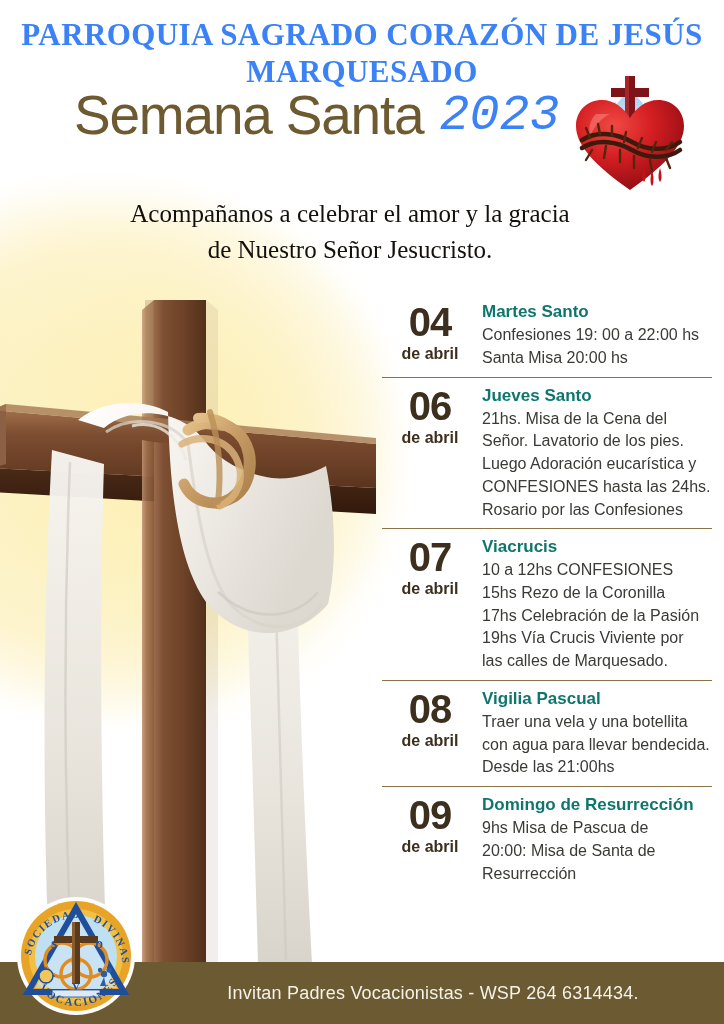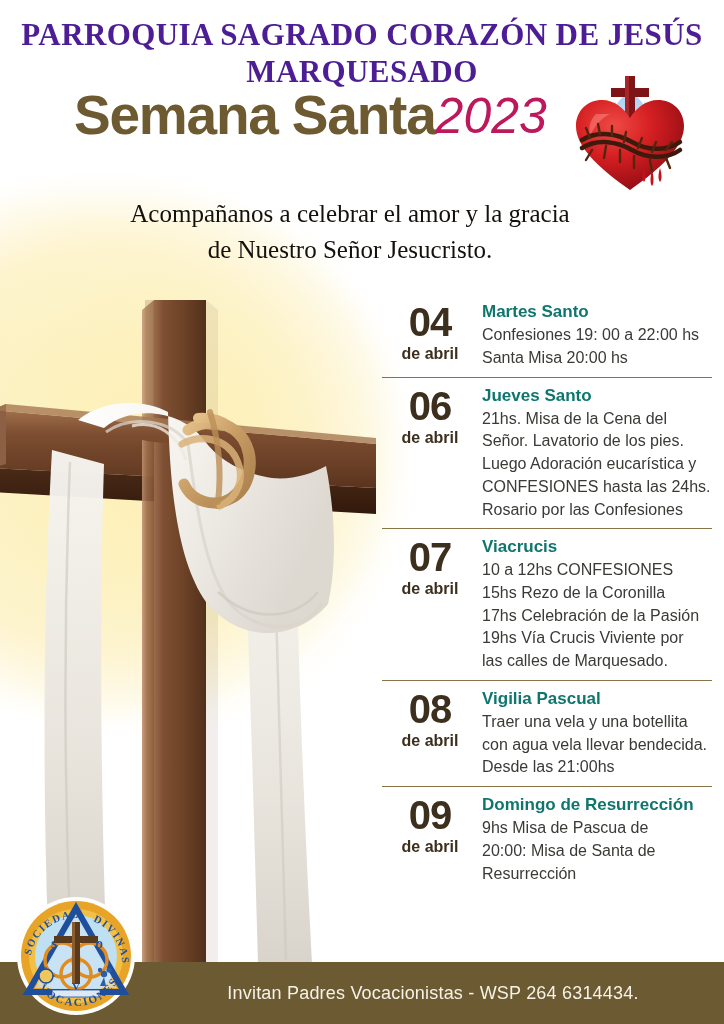--- a/index.html
+++ b/index.html
@@ -57,50 +57,51 @@
   }
 
   
   .header {
     position:absolute; left:0; top:0; width:724px;
     text-align:center;
     z-index:6;
   }
   .parish-line1, .parish-line2 {
     font-family:"Liberation Serif", serif;
-    color:#4c1d95;
+    color:#3b82f6;
     font-weight:700;
     letter-spacing:0.4px;
     line-height:1.08;
     text-transform:uppercase;
     font-variant:small-caps;
   }
   .parish-line1 { font-size:31px; padding-top:18px; }
   .parish-line2 { font-size:31px; padding-top:4px; }
 
   .title-row {
     position:absolute; left:0; top:88px; width:724px;
     display:flex; align-items:center; justify-content:flex-start;
     padding-left:74px;
     z-index:7;
   }
   .title-main {
     font-family:"Liberation Sans", sans-serif;
     font-size:55px;
-    font-weight:700;
+    font-weight:400;
     color:#6e5a31;
     letter-spacing:-1.2px;
     line-height:1;
   }
   .title-year {
-    font-family:Liberation Sans, sans-serif;
+    font-family:Liberation Mono, monospace;
     font-size:50px;
     font-style:italic;
     font-weight:400;
-    color:#be185d;
+    color:#3b82f6;
+    margin-left:16px;
     line-height:1;
   }
 
   
   .sacred-heart {
     position:absolute;
     left:566px; top:72px;
     width:130px; height:126px;
     z-index:8;
   }
@@ -419,21 +420,21 @@
     </div>
 
     <div class="sched-row">
       <div class="day-col">
         <div class="day-num">08</div>
         <div class="day-month">de abril</div>
       </div>
       <div class="info-col">
         <div class="ev-title">Vigilia Pascual</div>
         <div class="ev-line">Traer una vela y una botellita</div>
-        <div class="ev-line">con agua vela llevar bendecida.</div>
+        <div class="ev-line">con agua para llevar bendecida.</div>
         <div class="ev-line">Desde las 21:00hs</div>
       </div>
     </div>
 
     <div class="sched-row">
       <div class="day-col">
         <div class="day-num">09</div>
         <div class="day-month">de abril</div>
       </div>
       <div class="info-col">

